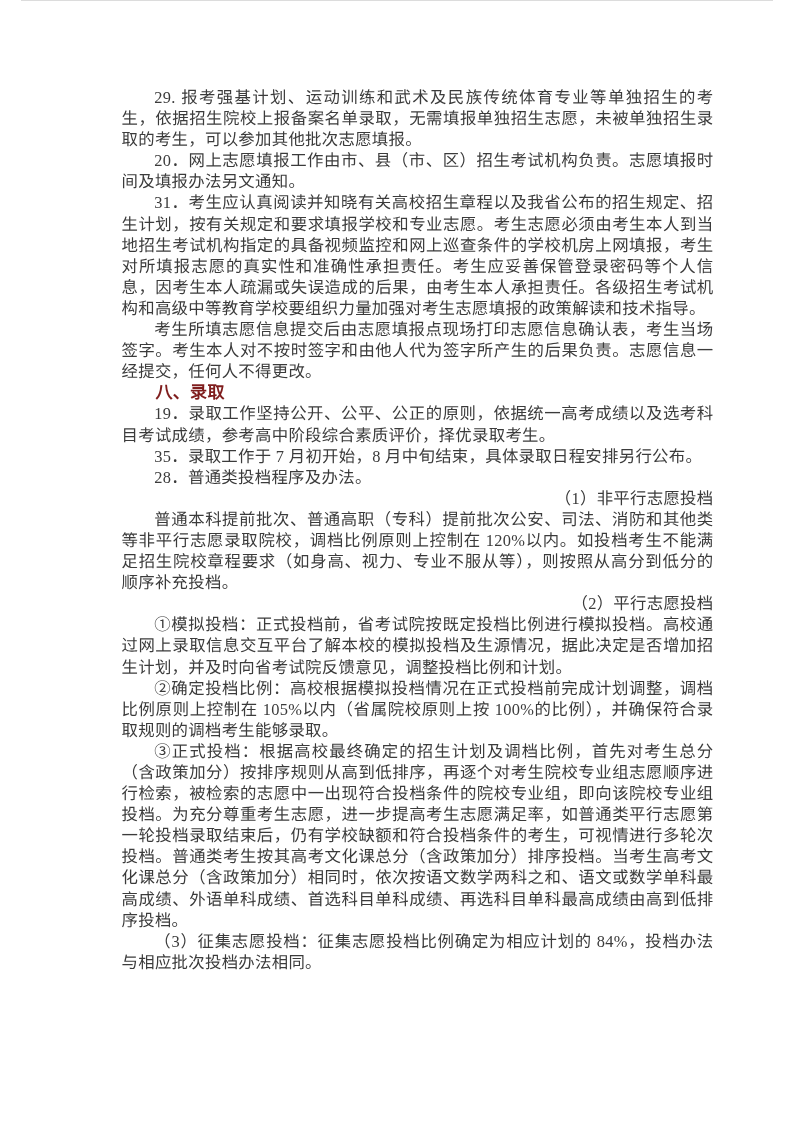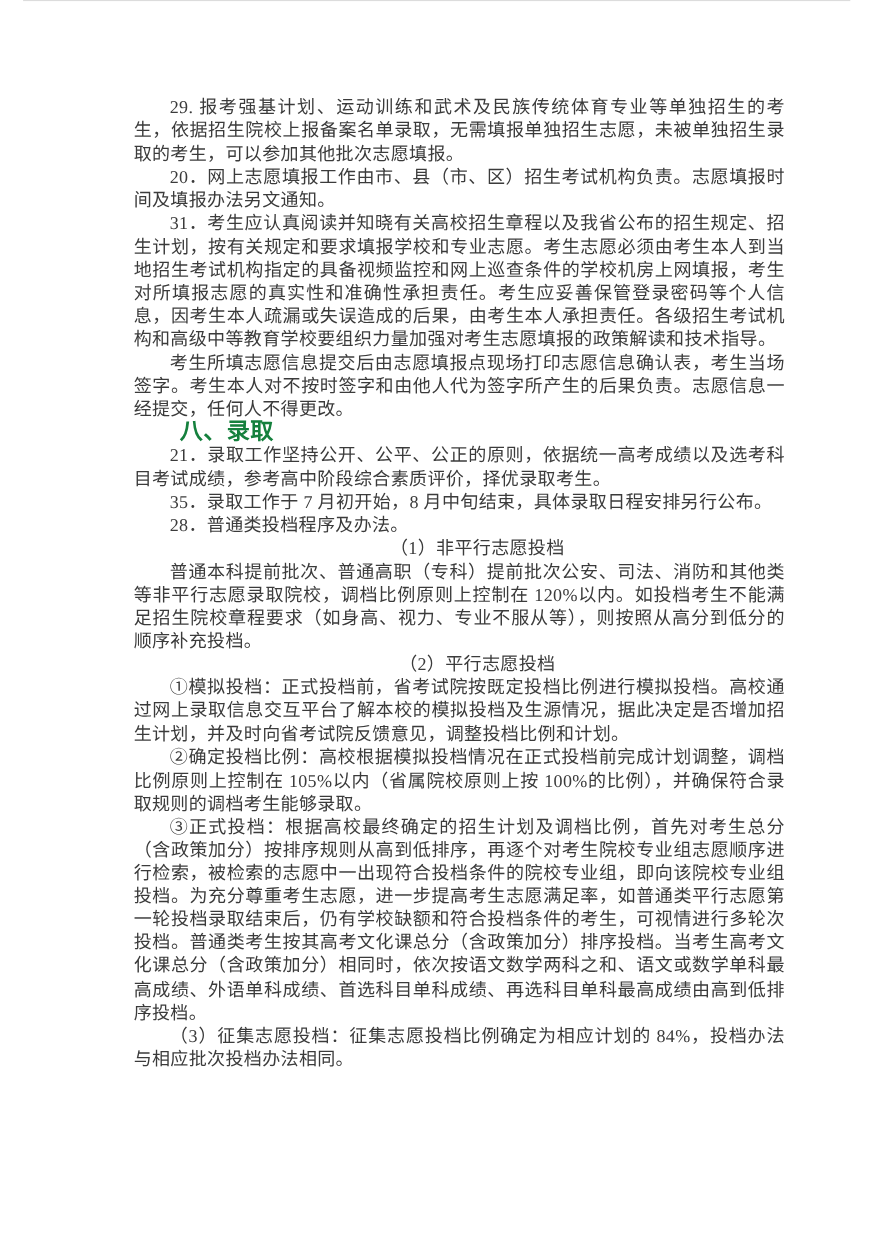--- a/index.html
+++ b/index.html
@@ -28,45 +28,45 @@
     line-height: 21.1px;
   }
   .body-para {
     margin: 0;
     text-indent: 2em;
     text-align: justify;
     letter-spacing: 0.3px;
   }
   .section-heading {
     margin: 0;
-    font-size: 21px;
+    font-size: 17px;
     line-height: 21.1px;
     font-weight: bold;
     text-indent: 2em;
-    color: #15803d;
+    color: #7f1d1d;
     letter-spacing: 0.3px;
   }
   .sub-label {
     margin: 0;
     text-indent: 2em;
-    text-align: center;
+    text-align: right;
     letter-spacing: 0.3px;
   }
 </style>
 </head>
 <body>
 
 <div class="page">
   <div class="content">
     <p class="body-para">29. 报考强基计划、运动训练和武术及民族传统体育专业等单独招生的考生，依据招生院校上报备案名单录取，无需填报单独招生志愿，未被单独招生录取的考生，可以参加其他批次志愿填报。</p>
     <p class="body-para">20．网上志愿填报工作由市、县（市、区）招生考试机构负责。志愿填报时间及填报办法另文通知。</p>
     <p class="body-para">31．考生应认真阅读并知晓有关高校招生章程以及我省公布的招生规定、招生计划，按有关规定和要求填报学校和专业志愿。考生志愿必须由考生本人到当地招生考试机构指定的具备视频监控和网上巡查条件的学校机房上网填报，考生对所填报志愿的真实性和准确性承担责任。考生应妥善保管登录密码等个人信息，因考生本人疏漏或失误造成的后果，由考生本人承担责任。各级招生考试机构和高级中等教育学校要组织力量加强对考生志愿填报的政策解读和技术指导。</p>
     <p class="body-para">考生所填志愿信息提交后由志愿填报点现场打印志愿信息确认表，考生当场签字。考生本人对不按时签字和由他人代为签字所产生的后果负责。志愿信息一经提交，任何人不得更改。</p>
     <h2 class="section-heading">八、录取</h2>
-    <p class="body-para">21．录取工作坚持公开、公平、公正的原则，依据统一高考成绩以及选考科目考试成绩，参考高中阶段综合素质评价，择优录取考生。</p>
+    <p class="body-para">19．录取工作坚持公开、公平、公正的原则，依据统一高考成绩以及选考科目考试成绩，参考高中阶段综合素质评价，择优录取考生。</p>
     <p class="body-para">35．录取工作于 7 月初开始，8 月中旬结束，具体录取日程安排另行公布。</p>
     <p class="body-para">28．普通类投档程序及办法。</p>
     <p class="sub-label">（1）非平行志愿投档</p>
     <p class="body-para">普通本科提前批次、普通高职（专科）提前批次公安、司法、消防和其他类等非平行志愿录取院校，调档比例原则上控制在 120%以内。如投档考生不能满足招生院校章程要求（如身高、视力、专业不服从等），则按照从高分到低分的顺序补充投档。</p>
     <p class="sub-label">（2）平行志愿投档</p>
     <p class="body-para">①模拟投档：正式投档前，省考试院按既定投档比例进行模拟投档。高校通过网上录取信息交互平台了解本校的模拟投档及生源情况，据此决定是否增加招生计划，并及时向省考试院反馈意见，调整投档比例和计划。</p>
     <p class="body-para">②确定投档比例：高校根据模拟投档情况在正式投档前完成计划调整，调档比例原则上控制在 105%以内（省属院校原则上按 100%的比例），并确保符合录取规则的调档考生能够录取。</p>
     <p class="body-para">③正式投档：根据高校最终确定的招生计划及调档比例，首先对考生总分（含政策加分）按排序规则从高到低排序，再逐个对考生院校专业组志愿顺序进行检索，被检索的志愿中一出现符合投档条件的院校专业组，即向该院校专业组投档。为充分尊重考生志愿，进一步提高考生志愿满足率，如普通类平行志愿第一轮投档录取结束后，仍有学校缺额和符合投档条件的考生，可视情进行多轮次投档。普通类考生按其高考文化课总分（含政策加分）排序投档。当考生高考文化课总分（含政策加分）相同时，依次按语文数学两科之和、语文或数学单科最高成绩、外语单科成绩、首选科目单科成绩、再选科目单科最高成绩由高到低排序投档。</p>
     <p class="body-para">（3）征集志愿投档：征集志愿投档比例确定为相应计划的 84%，投档办法与相应批次投档办法相同。</p>
   </div>

